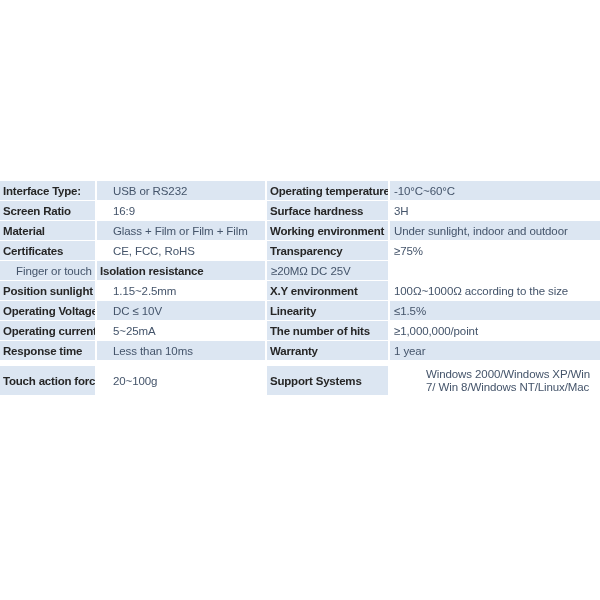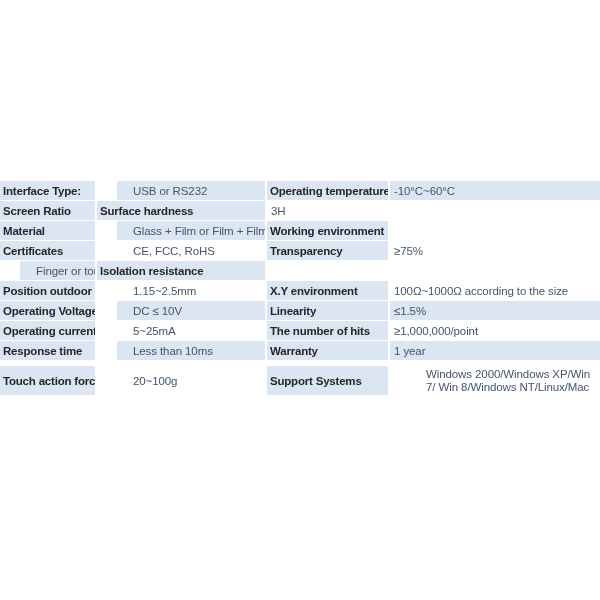--- a/index.html
+++ b/index.html
@@ -53,21 +53,20 @@
   }
   .value {
     color: #44546a;
     font-size: 11.5px;
     letter-spacing: -0.1px;
     padding: 1px 4px;
     white-space: nowrap;
   }
   .v1 {
     padding-left: 16px;
-    margin-left: 20px;
   }
   .row:nth-child(odd) .value { background: #dce6f2; }
   .row:nth-child(even) .value { background: #ffffff; }
   .value.wrap {
     white-space: normal;
     line-height: 13px;
     margin-left: 32px;
   }
 </style>
 </head>
@@ -79,44 +78,47 @@
     <div class="row">
       <div class="cell label">Interface Type:</div>
       <div class="cell value v1">USB or RS232</div>
       <div class="cell label">Operating temperature</div>
       <div class="cell value">-10°C~60°C</div>
     </div>
 
 
     <div class="row">
       <div class="cell label">Screen Ratio</div>
+      <div class="cell value v1">16:9</div>
       <div class="cell label">Surface hardness</div>
       <div class="cell value">3H</div>
     </div>
 
     <div class="row">
       <div class="cell label">Material</div>
       <div class="cell value v1">Glass + Film or Film + Film</div>
       <div class="cell label">Working environment</div>
+      <div class="cell value">Under sunlight, indoor and outdoor</div>
     </div>
 
     <div class="row">
       <div class="cell label">Certificates</div>
       <div class="cell value v1">CE, FCC, RoHS</div>
       <div class="cell label">Transparency</div>
       <div class="cell value">≥75%</div>
     </div>
 
     <div class="row">
       <div class="cell value v1">Finger or touch pen</div>
       <div class="cell label">Isolation resistance</div>
+      <div class="cell value">≥20MΩ DC 25V</div>
     </div>
 
     <div class="row">
-      <div class="cell label">Position outdoor</div>
+      <div class="cell label">Position sunlight</div>
       <div class="cell value v1">1.15~2.5mm</div>
       <div class="cell label">X.Y environment</div>
       <div class="cell value">100Ω~1000Ω according to the size</div>
     </div>
 
     <div class="row">
       <div class="cell label">Operating Voltage</div>
       <div class="cell value v1">DC ≤ 10V</div>
       <div class="cell label">Linearity</div>
       <div class="cell value">≤1.5%</div>

